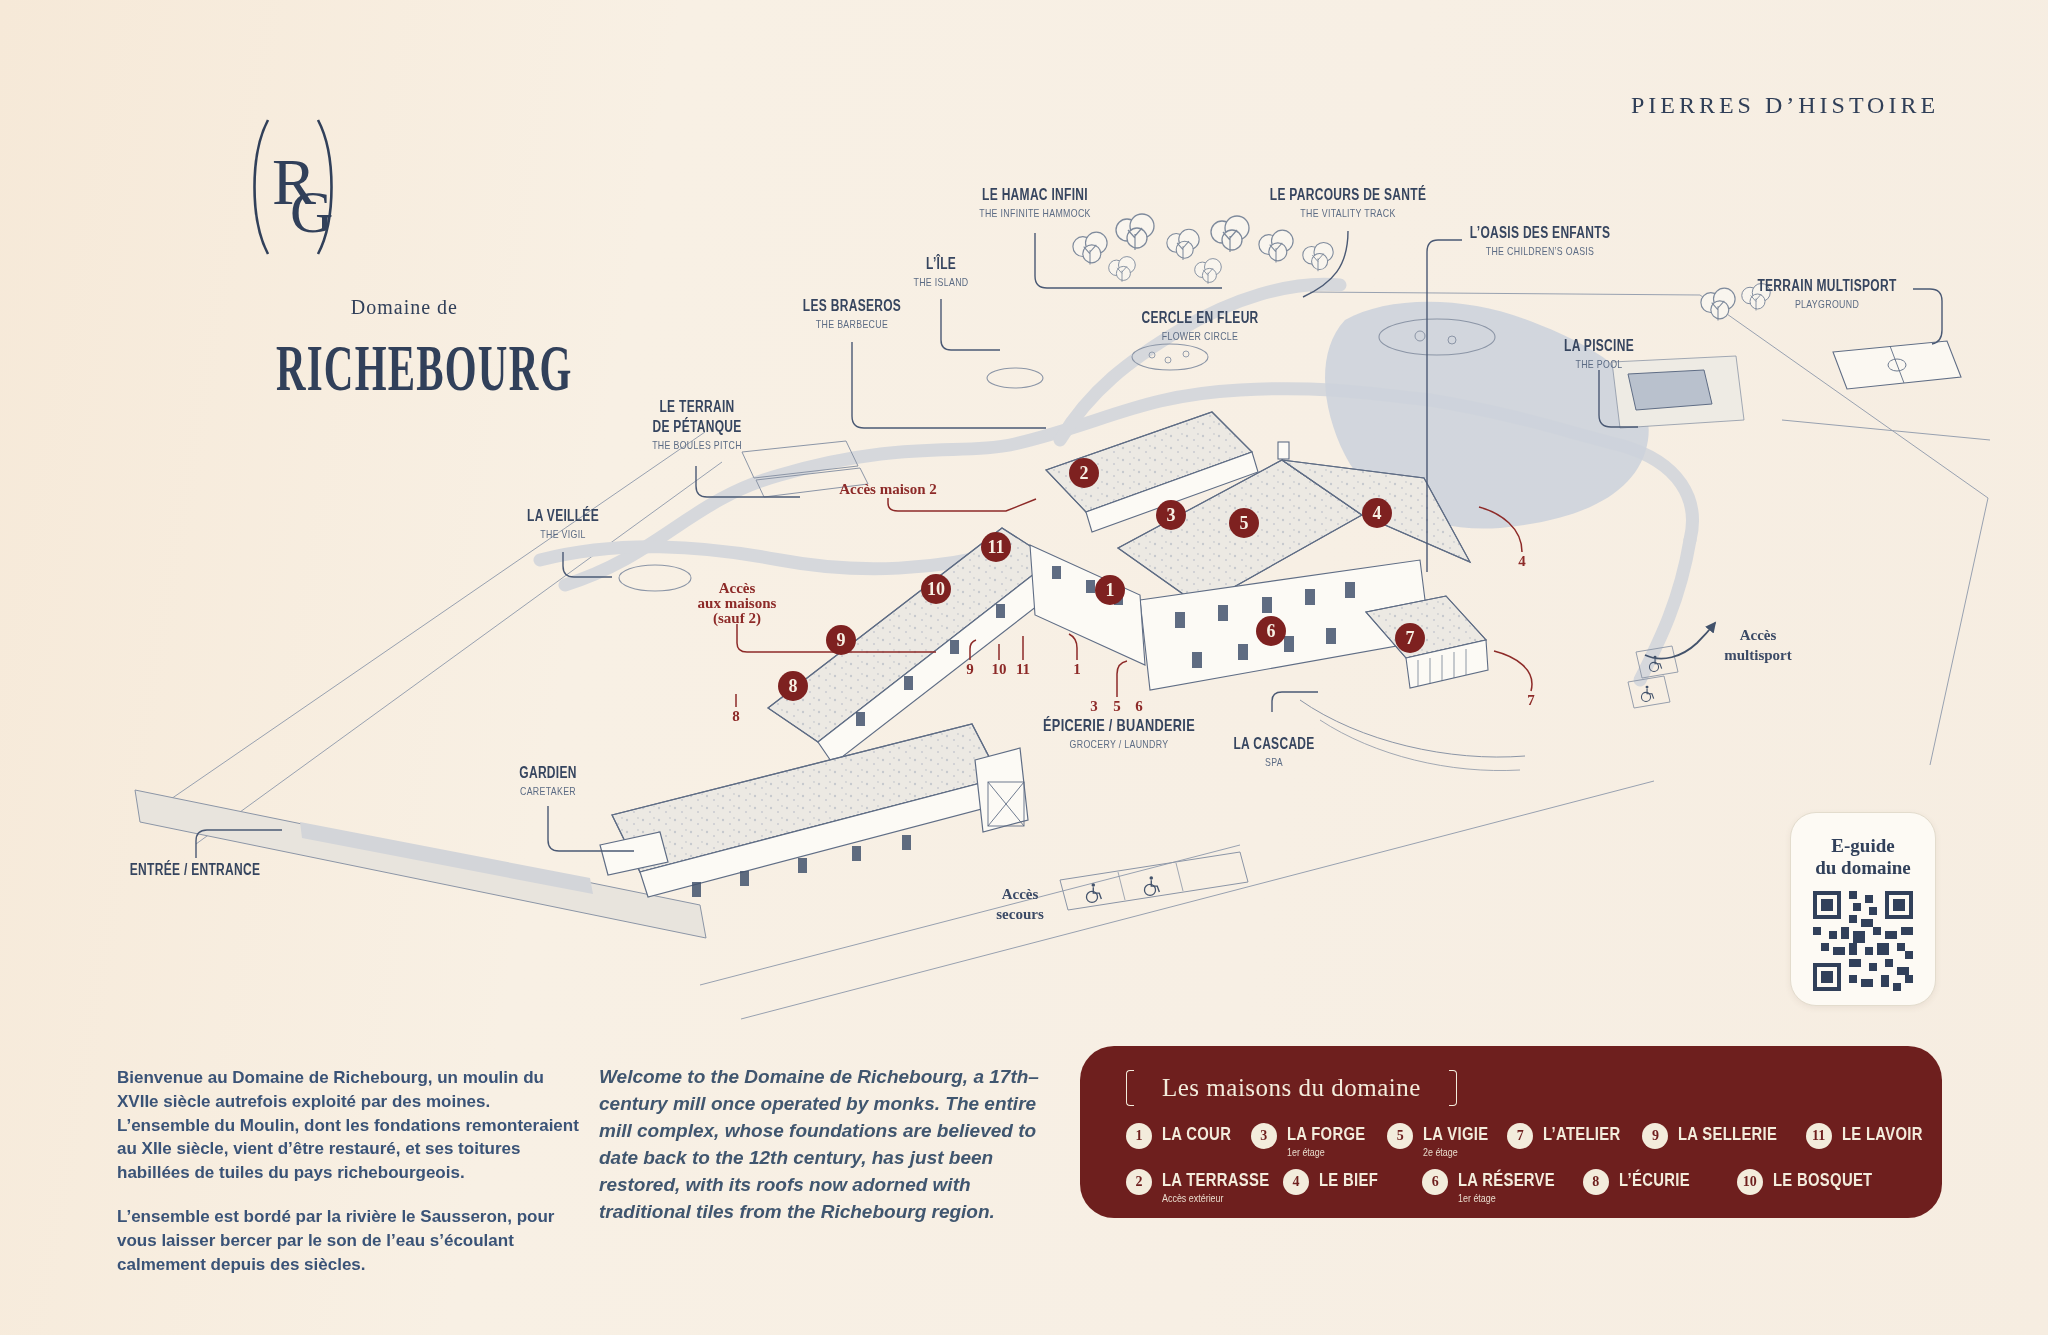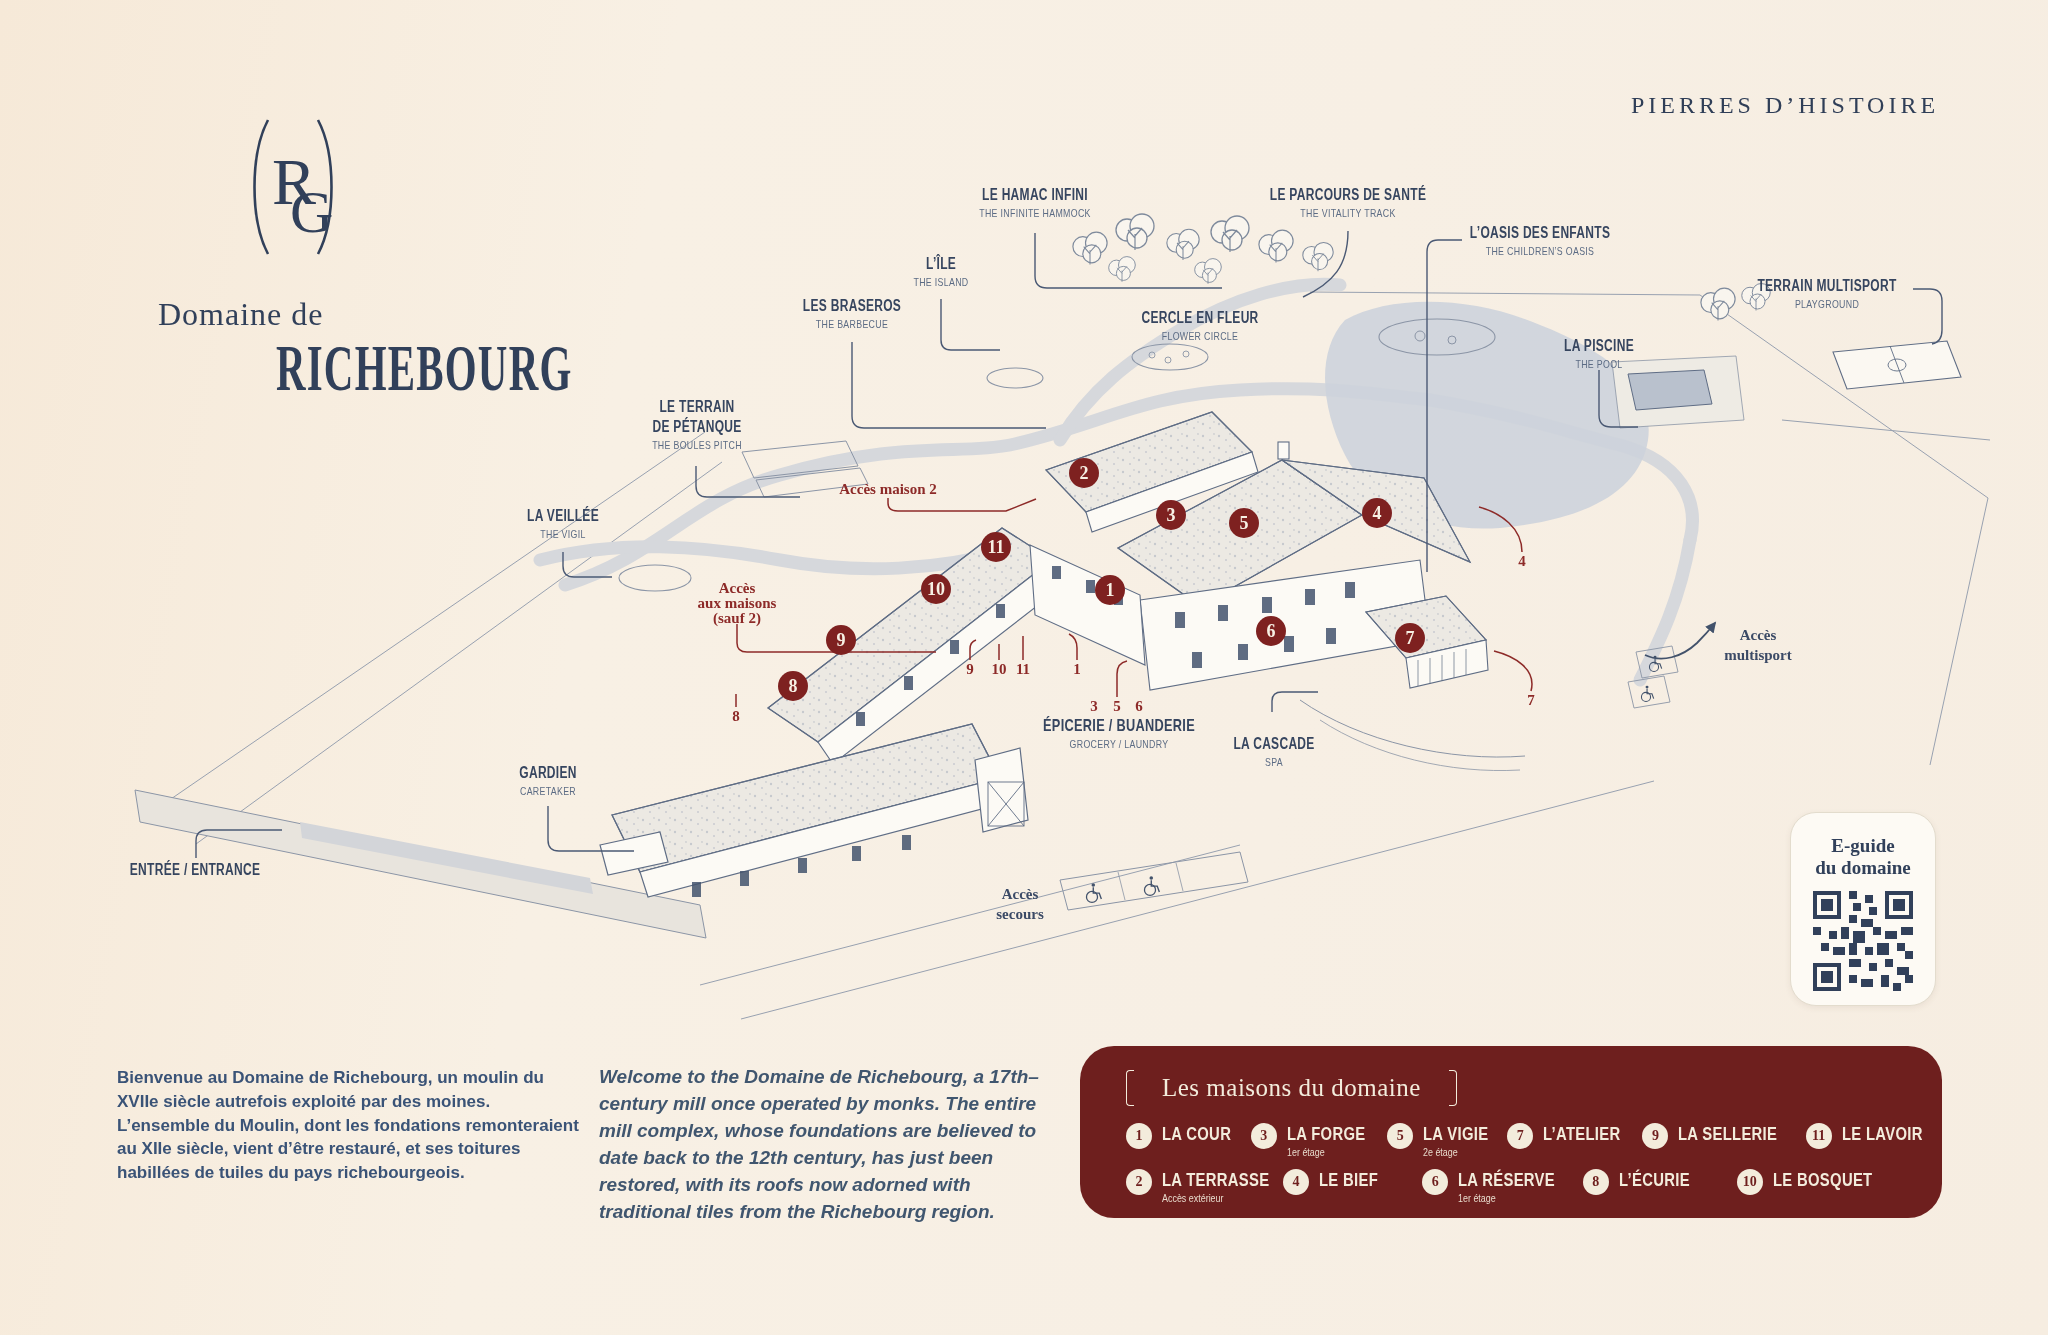--- a/index.html
+++ b/index.html
@@ -3,22 +3,22 @@
 <meta charset="utf-8">
 <style>
   html,body{margin:0;padding:0;}
   .stage{position:relative;width:2048px;height:1335px;overflow:hidden;
     background:linear-gradient(100deg,#f6e9d8 0%,#f8f0e4 30%,#f7efe4 62%,#f6ede1 100%);
     font-family:"Liberation Sans",sans-serif;color:#33425c;}
   svg.map-art{position:absolute;left:0;top:0;pointer-events:none;}
 
   
   .monogram{position:absolute;left:234px;top:112px;}
-  .brand-prefix{position:absolute;left:158px;top:296px;width:300px;text-align:left;
-    font-family:"Liberation Serif",serif;font-size:32px;color:#31405a;letter-spacing:1px;}
+  .brand-prefix{position:absolute;left:158px;top:296px;width:300px;text-align:right;
+    font-family:"Liberation Serif",serif;font-size:20px;color:#31405a;letter-spacing:1px;}
   .brand-title{position:absolute;left:185px;top:330px;width:300px;text-align:center;
     font-family:"Liberation Serif",serif;font-weight:700;font-size:66px;color:#31405a;}
   .brand-title>span{display:inline-block;transform:scaleX(.62);transform-origin:center;letter-spacing:2px;}
   .partner{position:absolute;left:1630px;top:92px;width:310px;text-align:center;
     font-family:"Liberation Serif",serif;font-size:24px;letter-spacing:4px;color:#2f3e57;}
 
   
   .poi{position:absolute;transform:translateX(-50%);text-align:center;color:#36455f;white-space:nowrap;}
   .poi .fr{display:block;font-weight:700;font-size:16px;line-height:1.25;letter-spacing:.4px;
     transform:scaleX(.75);transform-origin:center;}
@@ -441,20 +441,21 @@
           <rect x="12" y="22" width="3" height="2"></rect>
           <rect x="17" y="21" width="2" height="3"></rect>
         <rect x="20" y="23" width="2" height="2"></rect>
           <rect x="23" y="21" width="2" height="2"></rect>
       </g>
     </svg>
   </div>
 
   <div class="intro-fr">
     <p>Bienvenue au Domaine de Richebourg, un moulin du XVIIe siècle autrefois exploité par des moines. L’ensemble du Moulin, dont les fondations remonteraient au XIIe siècle, vient d’être restauré, et ses toitures habillées de tuiles du pays richebourgeois.</p>
+    <p>L’ensemble est bordé par la rivière le Sausseron, pour vous laisser bercer par le son de l’eau s’écoulant calmement depuis des siècles.</p>
   </div>
   <div class="intro-en">
     <p>Welcome to the Domaine de Richebourg, a 17th–century mill once operated by monks. The entire mill complex, whose foundations are believed to date back to the 12th century, has just been restored, with its roofs now adorned with traditional tiles from the Richebourg region.</p>
   </div>
 
   <div class="legend">
     <div class="legend-title">
       <span class="bracket bl"></span>
       <span>Les maisons du domaine</span>
       <span class="bracket br"></span>

